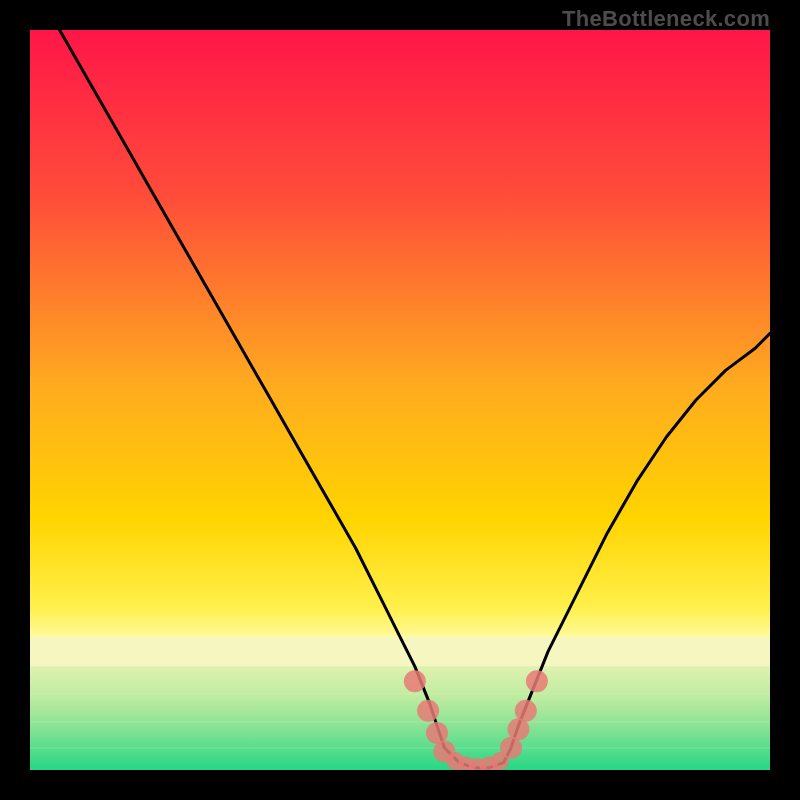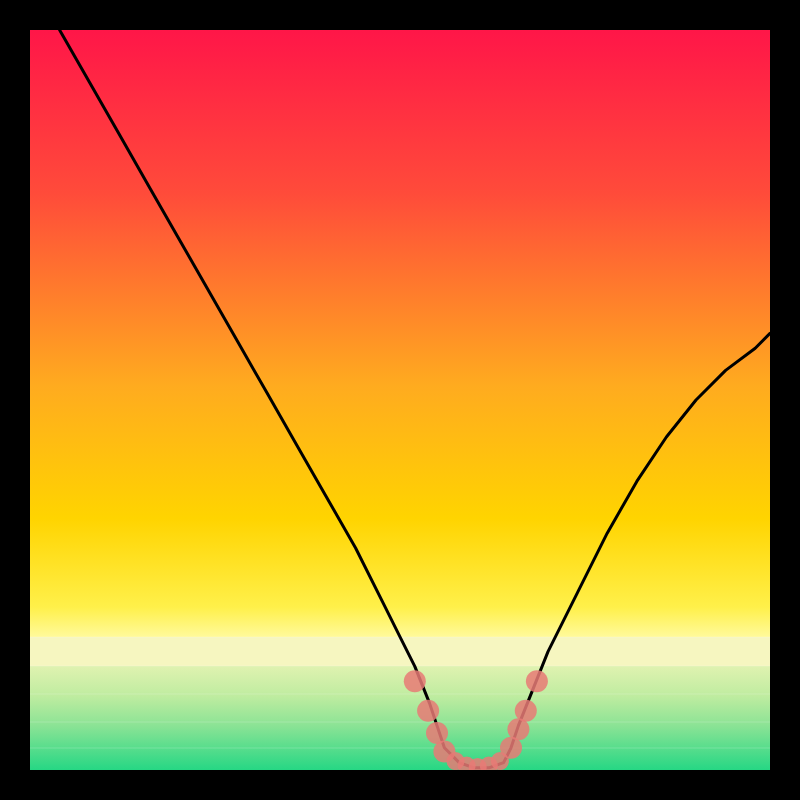--- a/index.html
+++ b/index.html
@@ -5,20 +5,21 @@
 html,body{margin:0;padding:0;width:800px;height:800px;overflow:hidden;background:#000;font-family:Arial,Helvetica,sans-serif}
 .frame{position:absolute;inset:0;background:#000}
 .plot{position:absolute;left:30px;top:30px;width:740px;height:740px}
 .watermark{position:absolute;top:6px;right:30px;color:#4c4c4c;font-size:22px;font-weight:600;letter-spacing:.3px}
 svg{display:block}
 </style>
 </head>
 <body>
 
 <div class="frame">
+  <div class="watermark">TheBottleneck.com</div>
   <div class="plot">
     <svg id="svg" width="740" height="740" viewBox="0 0 740 740">
       <defs>
         <linearGradient id="bg" x1="0" y1="0" x2="0" y2="1">
           <stop offset="0%" stop-color="#ff1648"></stop>
           <stop offset="22%" stop-color="#ff4b3a"></stop>
           <stop offset="48%" stop-color="#ffab1f"></stop>
           <stop offset="66%" stop-color="#ffd400"></stop>
           <stop offset="78%" stop-color="#fff04a"></stop>
           <stop offset="82%" stop-color="#fffa9a"></stop>

